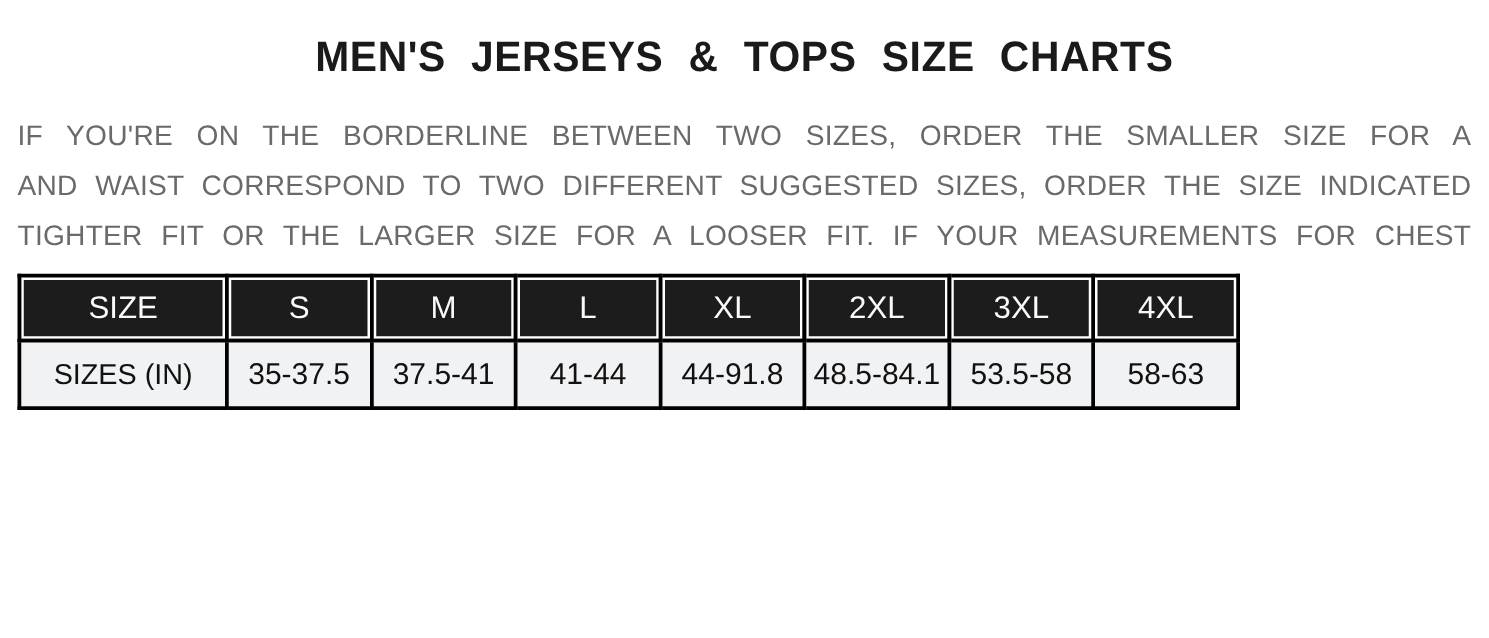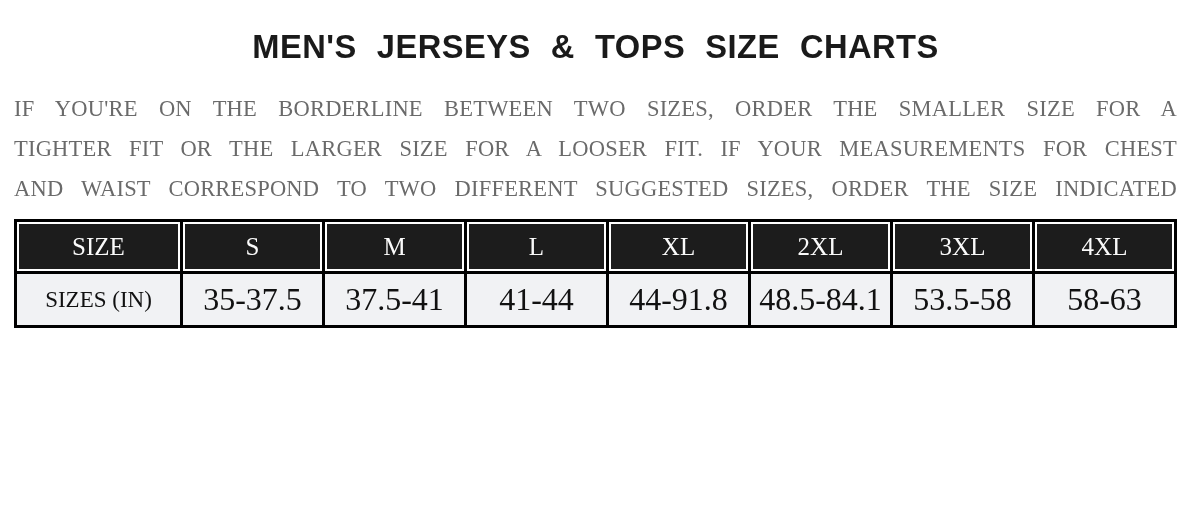--- a/index.html
+++ b/index.html
@@ -32,73 +32,72 @@
     transform: scaleX(0.96);
     transform-origin: center;
     white-space: nowrap;
   }
   .intro {
     margin: 0 0 10px 0;
     color: var(--intro-color);
     font-size: 22.5px;
     line-height: 40px;
     letter-spacing: 0.2px;
-    font-family: Liberation Serif, serif;
   }
   .intro-line {
     text-align: justify;
     text-align-last: justify;
     white-space: normal;
   }
   .intro-line.last {
     text-align: left;
     text-align-last: left;
     word-spacing: 9px;
   }
   table.size-table {
-    width: 1163px;
+    width: 978px;
     border-collapse: collapse;
     table-layout: fixed;
-    font-family: Liberation Serif, serif;
+    font-family: Liberation Sans, sans-serif;
   }
   .size-table col.label-col { width: 166px; }
   .size-table th, .size-table td {
     border: 3px solid var(--border-color);
     text-align: center;
     vertical-align: middle;
     padding: 0 2px;
     overflow: hidden;
     white-space: nowrap;
   }
   .size-table th {
     height: 52px;
     background: var(--header-bg);
     color: var(--header-text);
     font-size: 25px;
     font-weight: normal;
     box-shadow: inset 0 0 0 2px #ffffff;
   }
   .size-table td {
     height: 54px;
-    font-size: 32px;
+    font-size: 24px;
     color: var(--cell-text);
     background: #ffffff;
   }
   .size-table tr.striped td { background: var(--stripe-bg); }
   .size-table td.row-label { font-size: 23px; }
 </style>
 </head>
 <body>
 
 <h1 class="page-title">MEN'S  JERSEYS  &amp;  TOPS SIZE  CHARTS</h1>
 
 <div class="intro">
   <div class="intro-line">IF YOU'RE ON THE BORDERLINE BETWEEN TWO SIZES, ORDER THE SMALLER SIZE FOR A</div>
+  <div class="intro-line">AND WAIST CORRESPOND TO TWO DIFFERENT SUGGESTED SIZES, ORDER THE SIZE INDICATED</div>
   <div class="intro-line">TIGHTER FIT OR THE LARGER SIZE FOR A LOOSER FIT. IF YOUR MEASUREMENTS FOR CHEST</div>
-  <div class="intro-line">AND WAIST CORRESPOND TO TWO DIFFERENT SUGGESTED SIZES, ORDER THE SIZE INDICATED</div>
 </div>
 
 <table class="size-table">
   <colgroup>
     <col class="label-col">
     <col>
       <col>
       <col>
       <col>
       <col>

